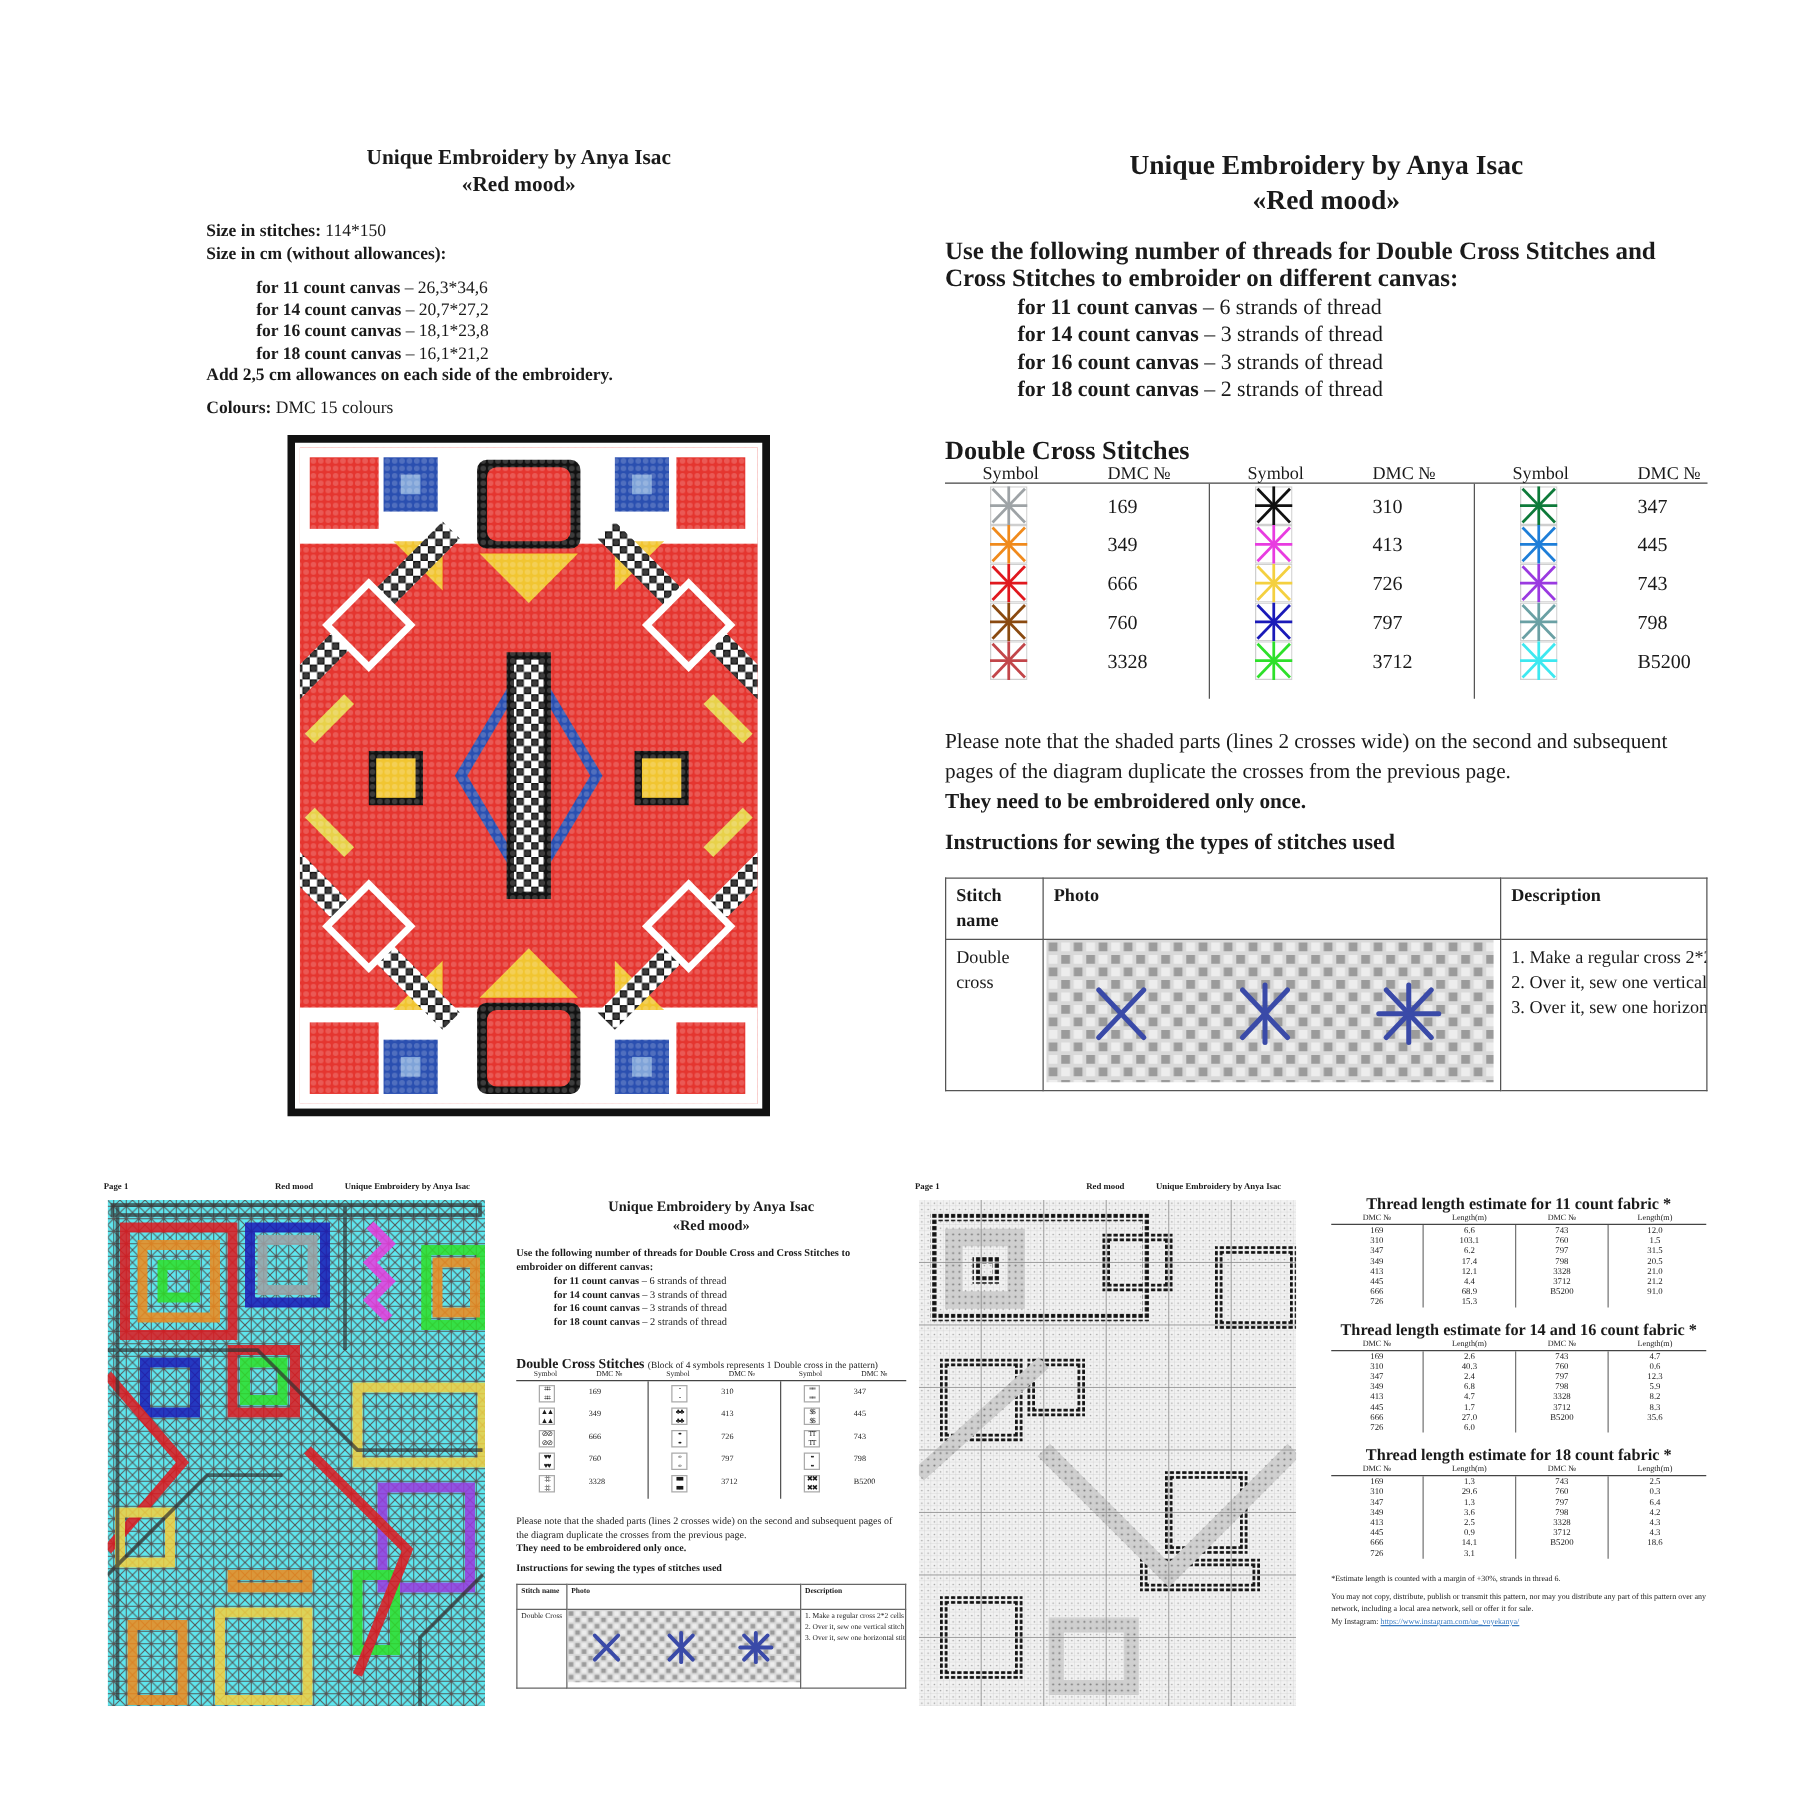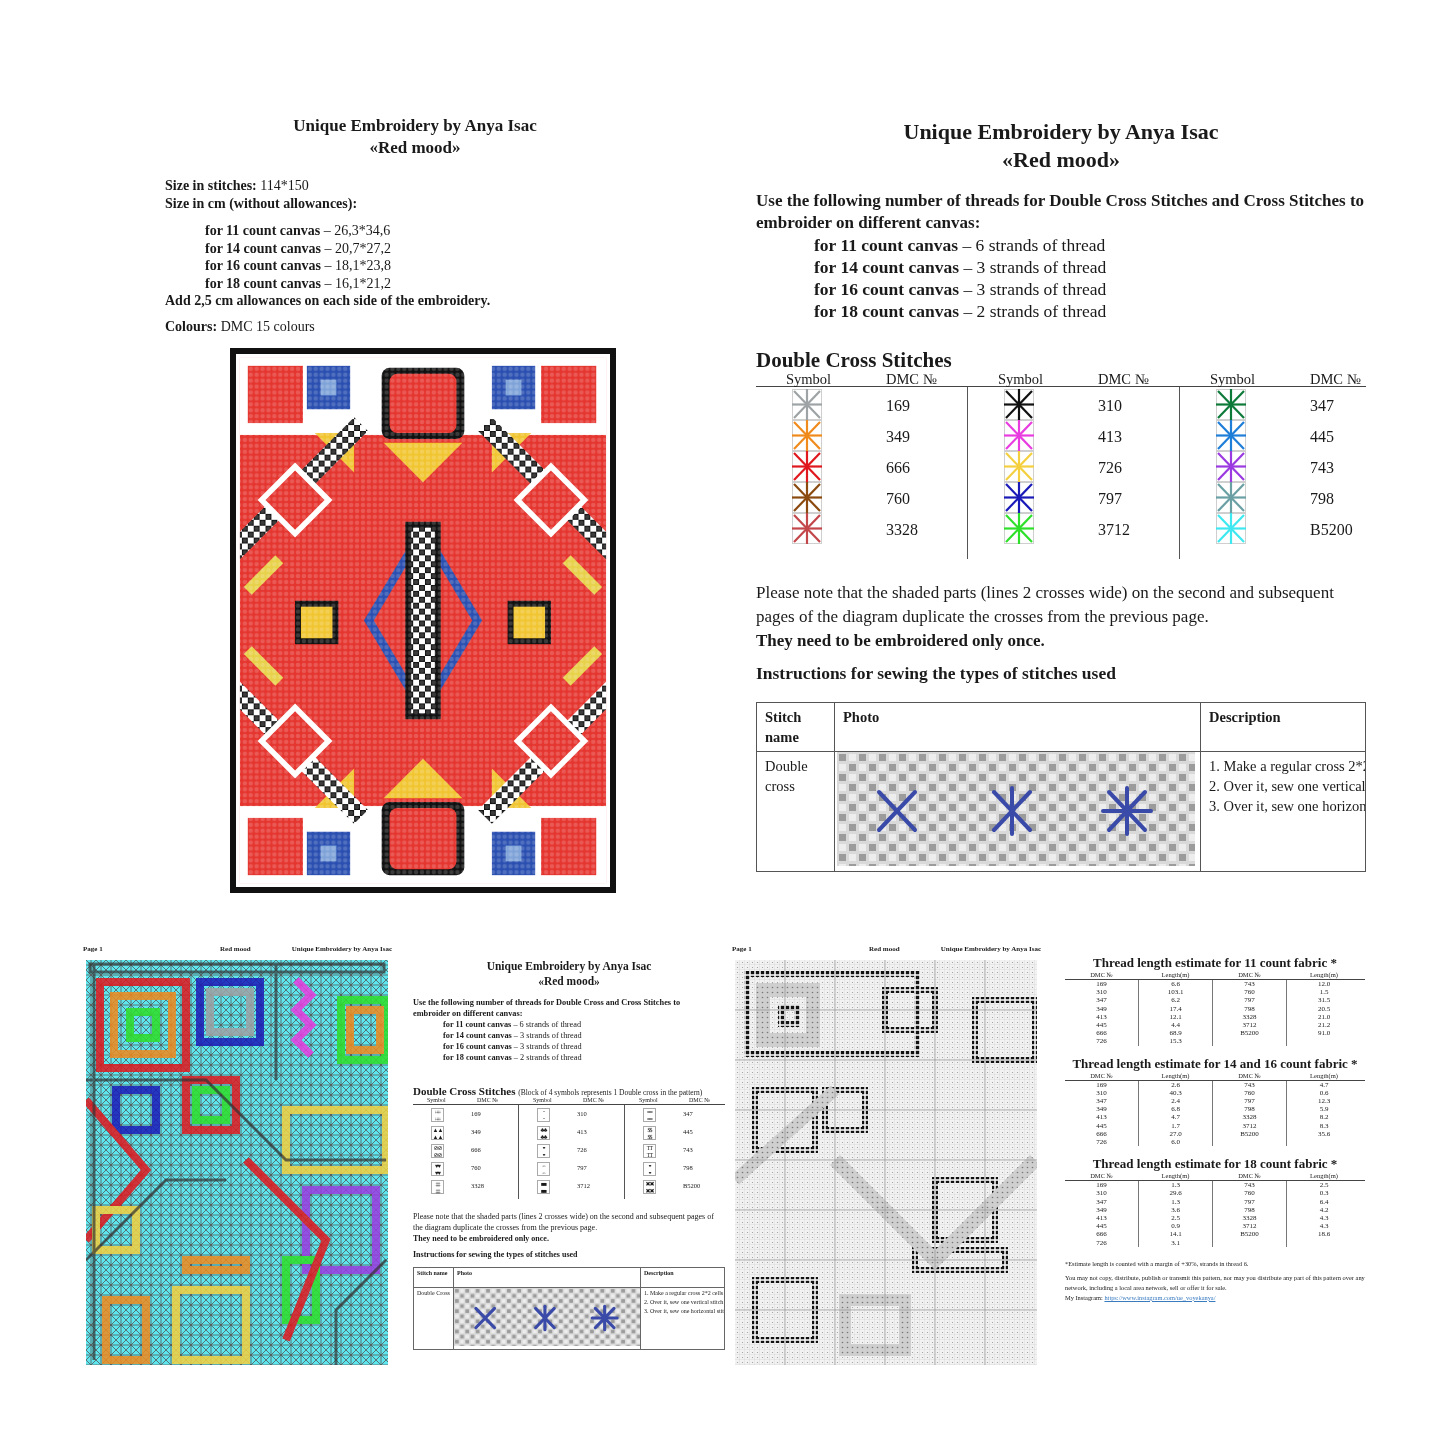--- a/index.html
+++ b/index.html
@@ -14,21 +14,21 @@
   #p1 .info { margin-top: 18px; font-size: 14px; line-height: 17.5px; }
   #p1 .indent { padding-left: 40px; }
   #p1 .gap { height: 10px; }
   #p1 .colours { margin-top: 8px; }
   .photo { position: absolute; left: 230px; top: 348px; width: 386px; height: 545px; background: #111; padding: 6px; }
   .photo svg { display: block; width: 100%; height: 100%; }
 
   
   #p2 { left: 756px; top: 118px; width: 610px; }
   #p2 .title { text-align: center; font-weight: bold; font-size: 22px; line-height: 28px; }
-  #p2 .intro { margin-top: 16px; font-weight: bold; font-size: 17px; line-height: 22px; }
+  #p2 .intro { margin-top: 16px; font-weight: bold; font-size: 20px; line-height: 22px; }
   #p2 .indent { padding-left: 58px; font-size: 17.5px; line-height: 22px; }
   #p2 .dcs-title { margin-top: 26px; font-weight: bold; font-size: 21px; line-height: 24px; }
   .sym-table { display: flex; width: 610px; border-top: 1.5px solid #444; position: relative; margin-top: 14px; }
   .sym-col { width: 212px; position: relative; border-right: 1.5px solid #555; height: 172px; }
   .sym-col:last-child { border-right: none; width: 186px; }
   .sym-col .hdr { position: absolute; top: -16px; left: 0; right: 0; font-size: 14.5px; }
   .sym-col .hdr .s { position: absolute; left: 30px; }
   .sym-col .hdr .d { position: absolute; left: 130px; }
   .sym-stack { position: absolute; left: 36px; top: 2px; width: 30px; }
   .sym-cell { width: 30px; height: 31px; display: block; }
@@ -36,21 +36,21 @@
   .dmc-list div { height: 31px; line-height: 26px; }
   #p2 .note { margin-top: 22px; font-size: 17px; line-height: 24px; }
   #p2 .instr { margin-top: 10px; font-weight: bold; font-size: 17.5px; }
   .stitch-table { margin-top: 18px; border-collapse: collapse; width: 610px; font-size: 14.5px; }
   .stitch-table td, .stitch-table th { border: 1.2px solid #555; vertical-align: top; text-align: left; padding: 4px 8px; line-height: 20px; }
   .stitch-table th { font-weight: bold; height: 44px; }
   .weave { width: 358px; height: 114px; margin: 0 -2px; }
 
   
   .thumb { position: absolute; top: 945px; }
-  .chart-head { position: absolute; left: 0; right: 0; top: 0; font-size: 7px; font-weight: bold; height: 12px; text-decoration: underline; }
+  .chart-head { position: absolute; left: 0; right: 16px; top: 0; font-size: 7px; font-weight: bold; height: 12px; text-decoration: underline; }
   .chart-head .l { position: absolute; left: 3px; }
   .chart-head .m { position: absolute; left: 140px; }
   .chart-head .r { position: absolute; right: 2px; }
   .chart-grid { position: absolute; left: 6px; right: 6px; top: 15px; bottom: 0; overflow: hidden; }
 
   #t1 { left: 80px; width: 314px; height: 420px; }
   #t2 { left: 413px; width: 312px; height: 410px; }
   #t3 { left: 729px; width: 314px; height: 420px; }
   #t4 { left: 1065px; width: 300px; height: 410px; }
 

